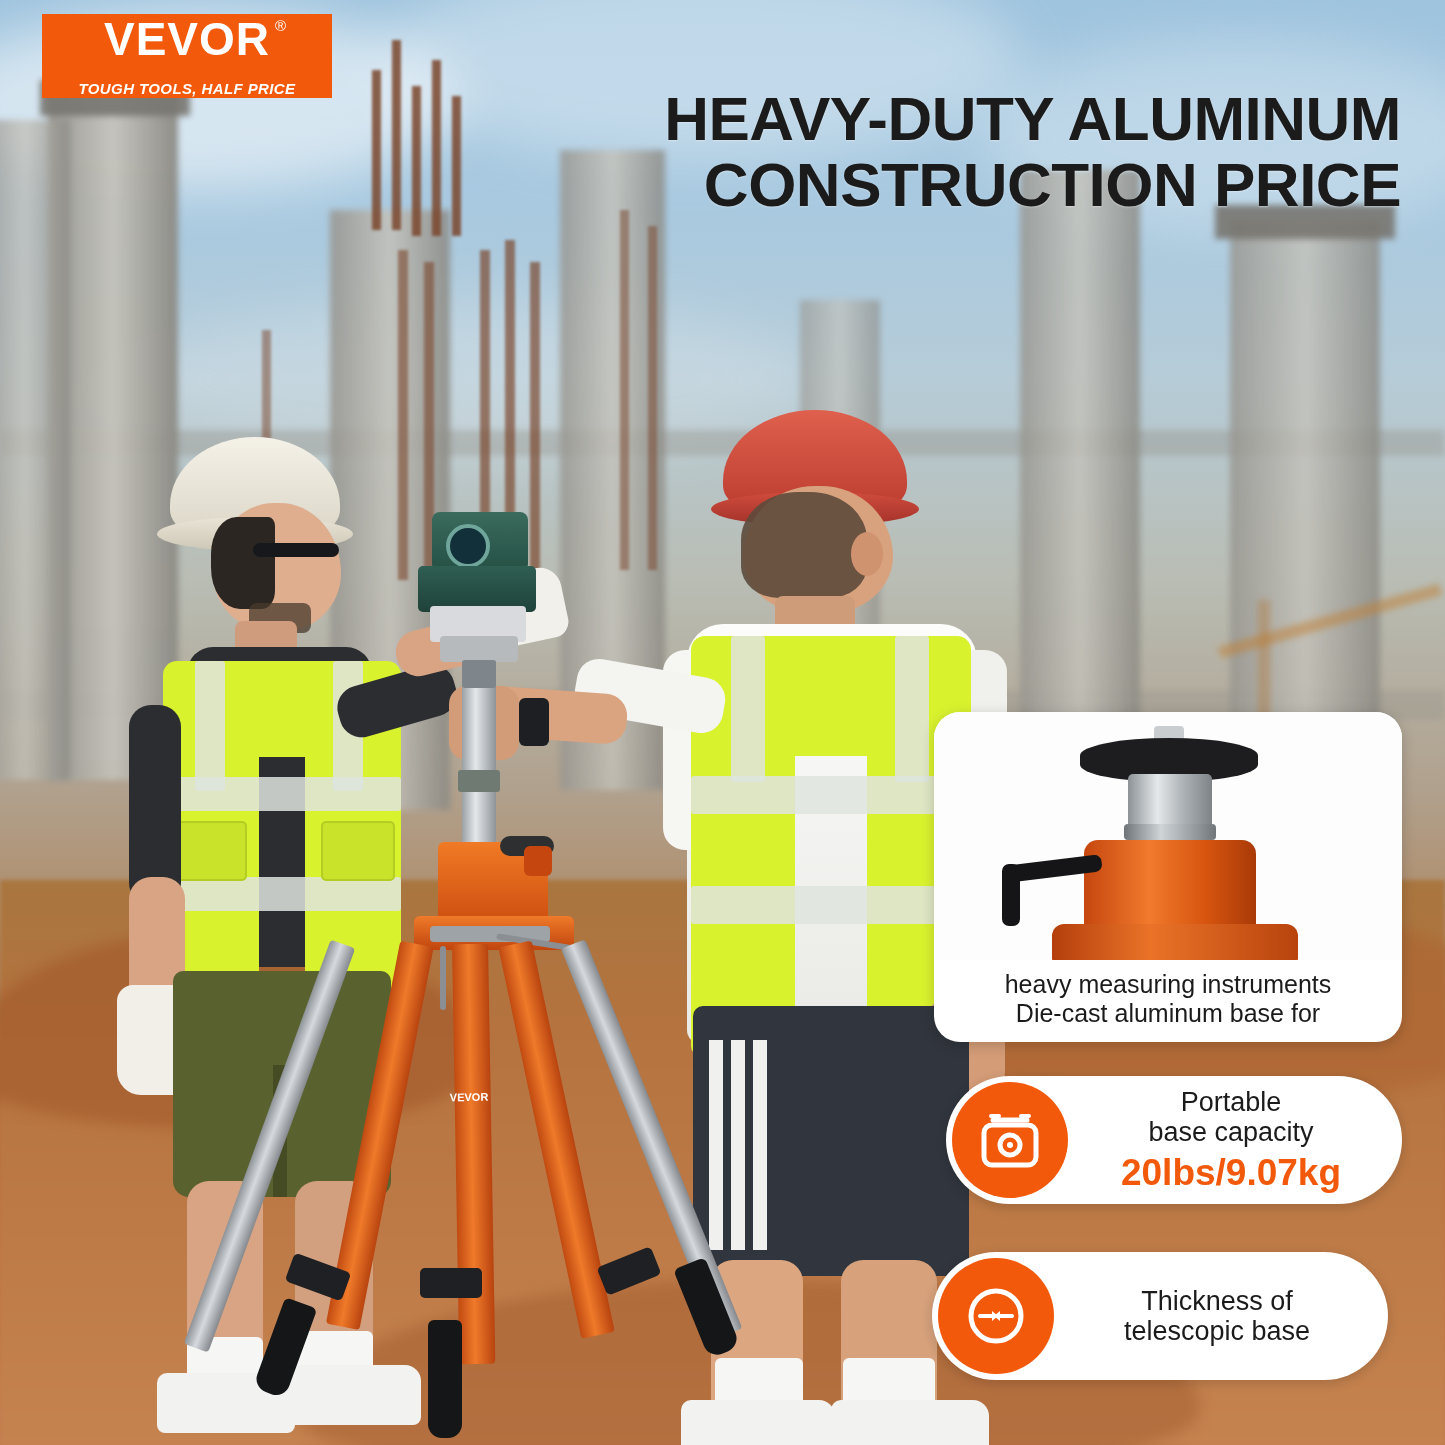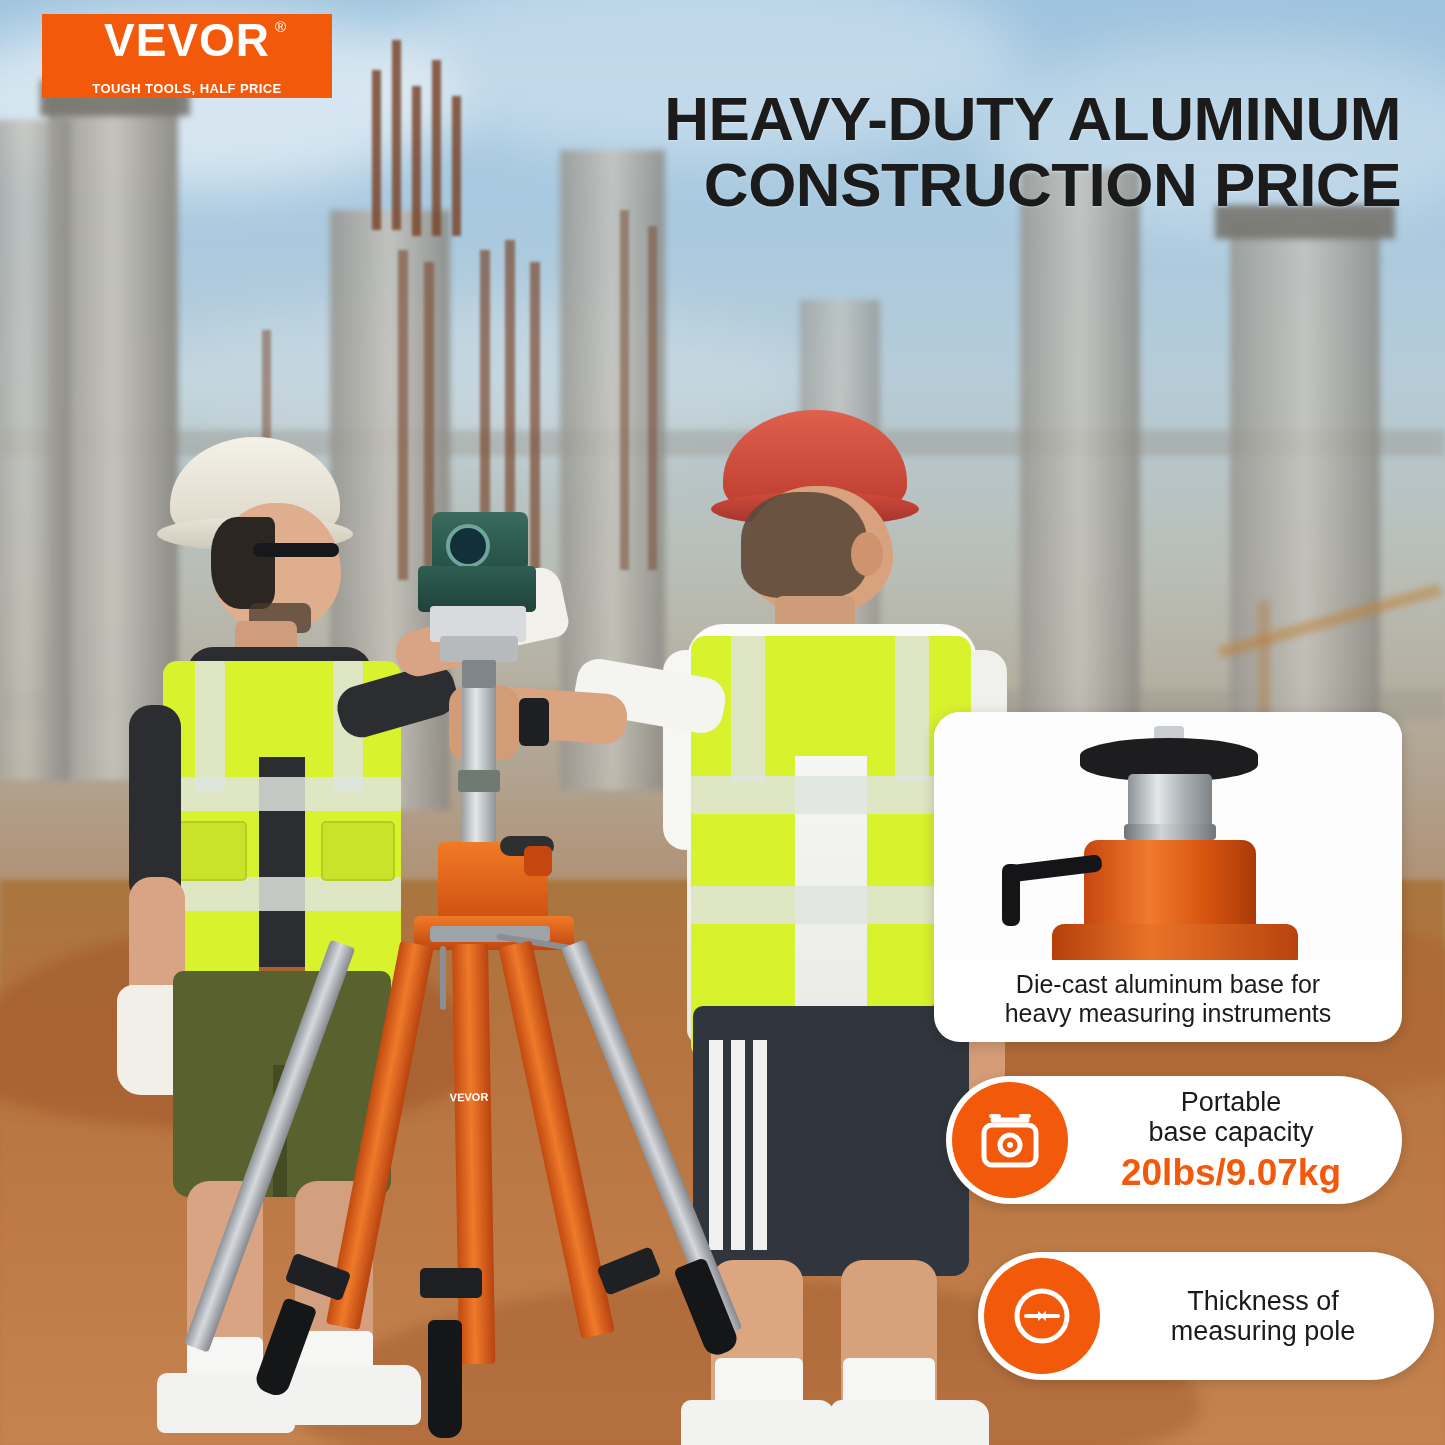--- a/index.html
+++ b/index.html
@@ -137,22 +137,22 @@
   .logo-word {
     color: #fff; font-weight: 700; font-size: 46px;
     letter-spacing: 1px; line-height: 1; position: relative;
     font-family: "Liberation Sans", sans-serif;
   }
   .logo-reg {
     position: absolute; right: -17px; top: 2px;
     font-size: 15px; font-weight: 400;
   }
   .logo-tag {
-    color: #fff; font-size: 13px; font-weight: 700;
-    letter-spacing: 0.4px; margin-top: 18px;
+    color: #fff; font-size: 15px; font-weight: 700;
+    letter-spacing: 0.4px; margin-top: 18px; font-style: italic;
   }
 
   
   .headline {
     position: absolute; right: 44px; top: 86px;
     width: 1060px; text-align: right;
     color: #1b1b1b;
     font-weight: 700;
     font-size: 62px;
     line-height: 1.06;
@@ -453,22 +453,22 @@
       <div class="ip-plate"></div>
       <div class="ip-shaft"></div>
       <div class="ip-ring"></div>
       <div class="ip-body"></div>
       <div class="ip-base"></div>
       <div class="ip-lever2"></div>
       <div class="ip-lever"></div>
     </div>
     <div class="inset-caption">
       <div>
+        <div>heavy measuring instruments</div>
         <div>Die-cast aluminum base for</div>
-        <div>heavy measuring instruments</div>
       </div>
     </div>
   </div>
 
   <div class="pill" style="left:946px;top:1076px;width:456px;">
     <div class="pill-icon">
       <svg width="66" height="66" viewBox="0 0 66 66" aria-hidden="true">
         <rect x="7" y="18" width="52" height="40" rx="8" fill="none" stroke="#ffffff" stroke-width="5"></rect>
         <circle cx="33" cy="38" r="10" fill="none" stroke="#ffffff" stroke-width="5"></circle>
         <circle cx="33" cy="38" r="3" fill="#ffffff"></circle>
@@ -476,29 +476,29 @@
         <path d="M14 9 h8 M44 9 h8" stroke="#ffffff" stroke-width="4" stroke-linecap="round"></path>
       </svg>
     </div>
     <div class="pill-text">
       <div class="pill-label">Portable</div>
       <div class="pill-label">base capacity</div>
       <div class="pill-value">20lbs/9.07kg</div>
     </div>
   </div>
 
-  <div class="pill" style="left:978px;top:1252px;width:456px;">
+  <div class="pill" style="left:932px;top:1252px;width:456px;">
     <div class="pill-icon">
       <svg width="66" height="66" viewBox="0 0 66 66" aria-hidden="true">
         <circle cx="33" cy="33" r="25" fill="none" stroke="#ffffff" stroke-width="5"></circle>
         <path d="M17 33 h12" stroke="#ffffff" stroke-width="4" stroke-linecap="round"></path>
         <path d="M29 28 l6 5 -6 5 z" fill="#ffffff"></path>
         <path d="M49 33 h-12" stroke="#ffffff" stroke-width="4" stroke-linecap="round"></path>
         <path d="M37 28 l-6 5 6 5 z" fill="#ffffff"></path>
       </svg>
     </div>
     <div class="pill-text">
       <div class="pill-label">Thickness of</div>
-      <div class="pill-label">measuring pole</div>
+      <div class="pill-label">telescopic base</div>
     </div>
   </div>
 
 </div>
 
 </body></html>

